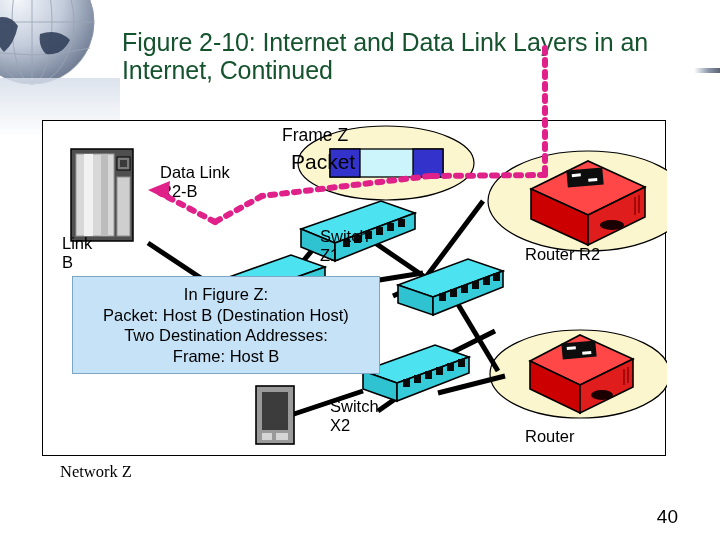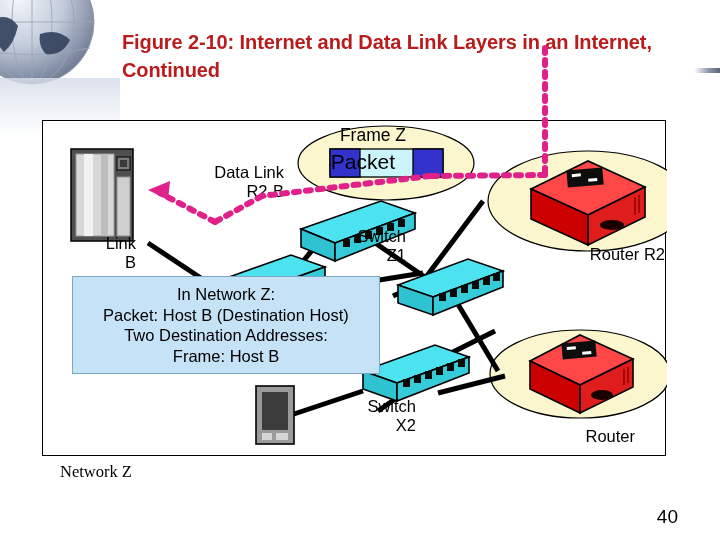--- a/index.html
+++ b/index.html
@@ -35,45 +35,45 @@
     right: 0px; top: 68px;
     width: 26px; height: 5px;
     background: linear-gradient(90deg, #ffffff 0%, #8e98ad 55%, #5d6574 100%);
   }
 
   
   #title {
     position: absolute;
     left: 122px; top: 28px;
     width: 545px;
-    font-size: 20px;
-    font-weight: bold;
+    font-size: 25px;
+    font-weight: normal;
     line-height: 28px;
-    color: #b91c1c;
+    color: #14532d;
     letter-spacing: -0.1px;
   }
 
   
   #diagram {
     position: absolute;
     left: 42px; top: 120px;
     width: 624px; height: 336px;
     border: 1.6px solid #000000;
     background: #ffffff;
     box-sizing: border-box;
   }
   #diagram-svg { position: absolute; left: 0; top: 0; }
 
   
   .lbl {
     position: absolute;
     color: #000000;
     font-size: 16.5px;
     line-height: 19px;
-    text-align: right;
+    text-align: left;
     white-space: pre;
     pointer-events: none;
   }
 
   #lbl-frame-z   { left: 282px; top: 126px; width: 124px; font-size: 17.5px; }
   #lbl-packet    { left: 291px; top: 152px; width: 104px; font-size: 21px; }
   #lbl-datalink  { left: 160px; top: 163px; width: 124px; }
   #lbl-hostb     { left: 62px;  top: 234px; width: 74px; }
   #lbl-switchz1  { left: 320px; top: 227px; width: 86px; }
   #lbl-routerr2  { left: 525px; top: 245px; width: 140px; }
@@ -292,21 +292,21 @@
 B</div>
   <div class="lbl" id="lbl-switchz1">Switch
 Z1</div>
   <div class="lbl" id="lbl-routerr2">Router R2</div>
   <div class="lbl" id="lbl-switchx2">Switch
 X2</div>
   <div class="lbl" id="lbl-router">Router</div>
   <div class="lbl" id="lbl-networkz">Network Z</div>
 
   <div id="callout">
-    <span>In Network Z:</span>
+    <span>In Figure Z:</span>
     <span>Packet: Host B (Destination Host)</span>
     <span>Two Destination Addresses:</span>
     <span>Frame: Host B</span>
   </div>
 
   <div id="pagenum">40</div>
 
 </div>
 
 </body></html>

